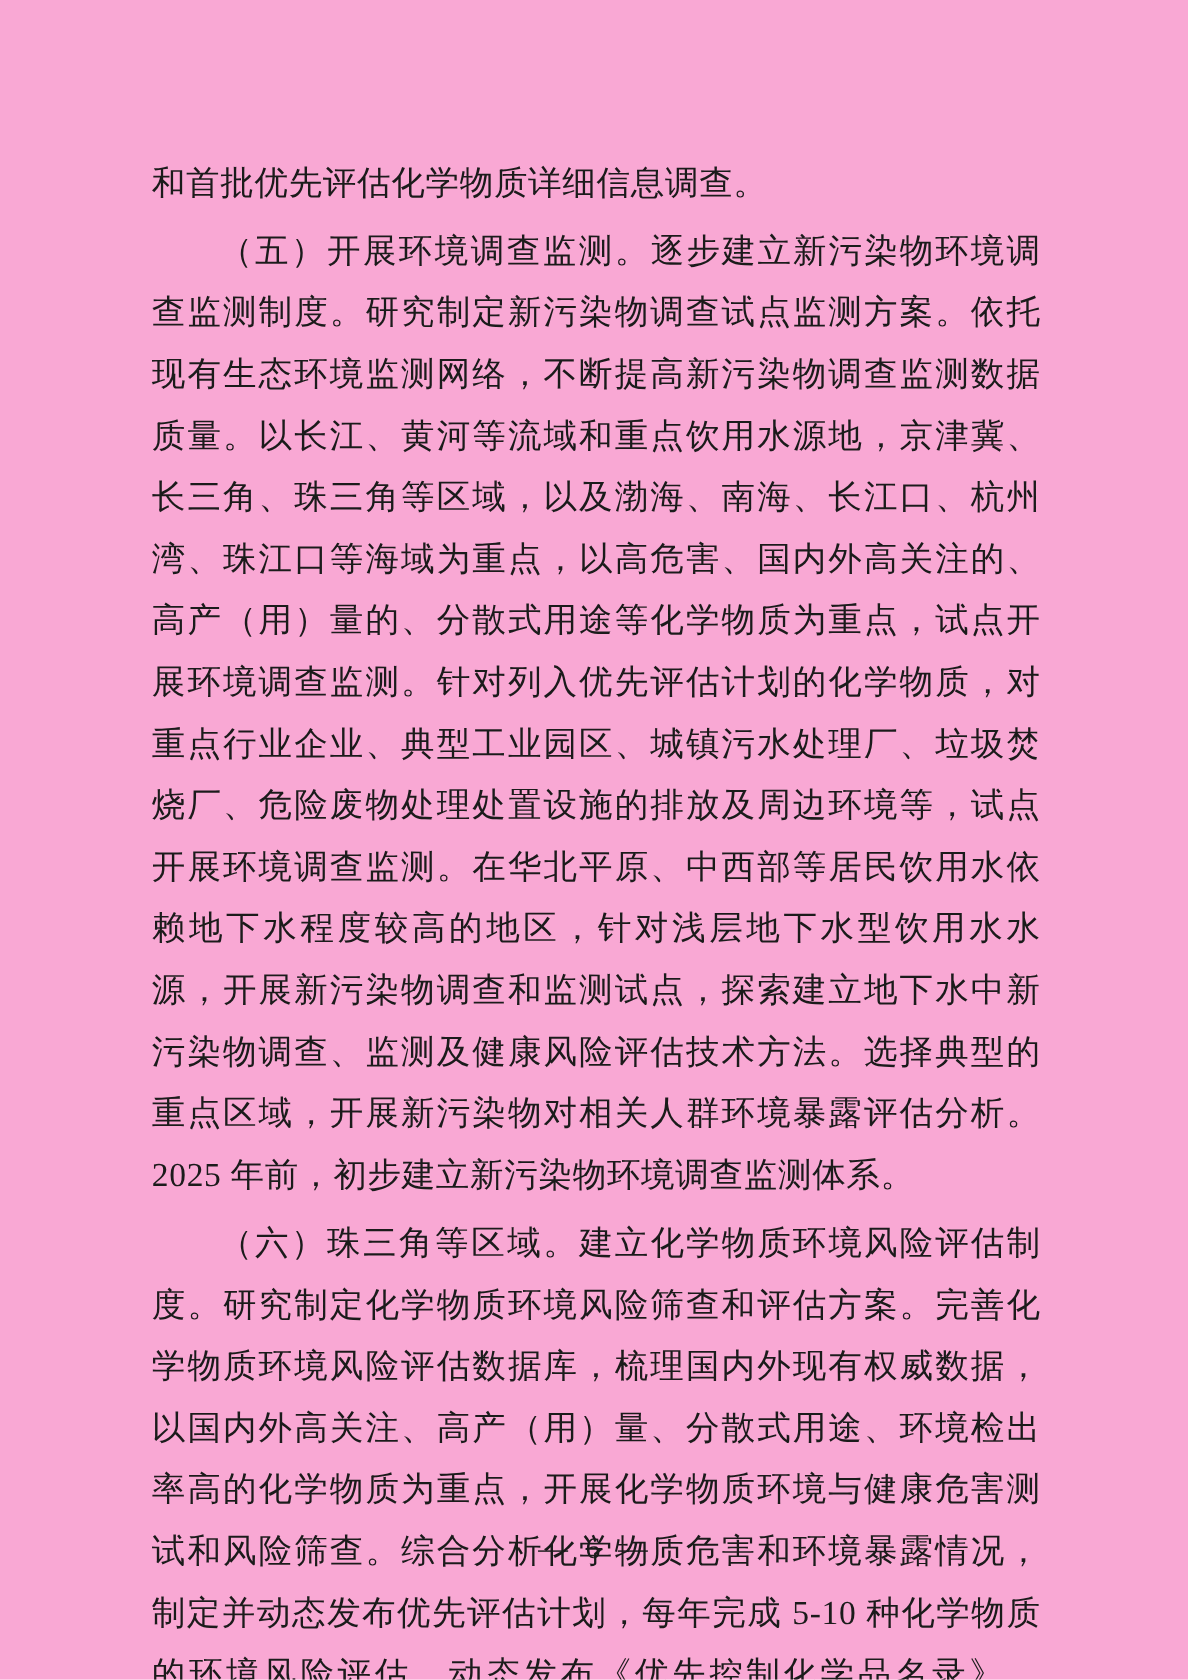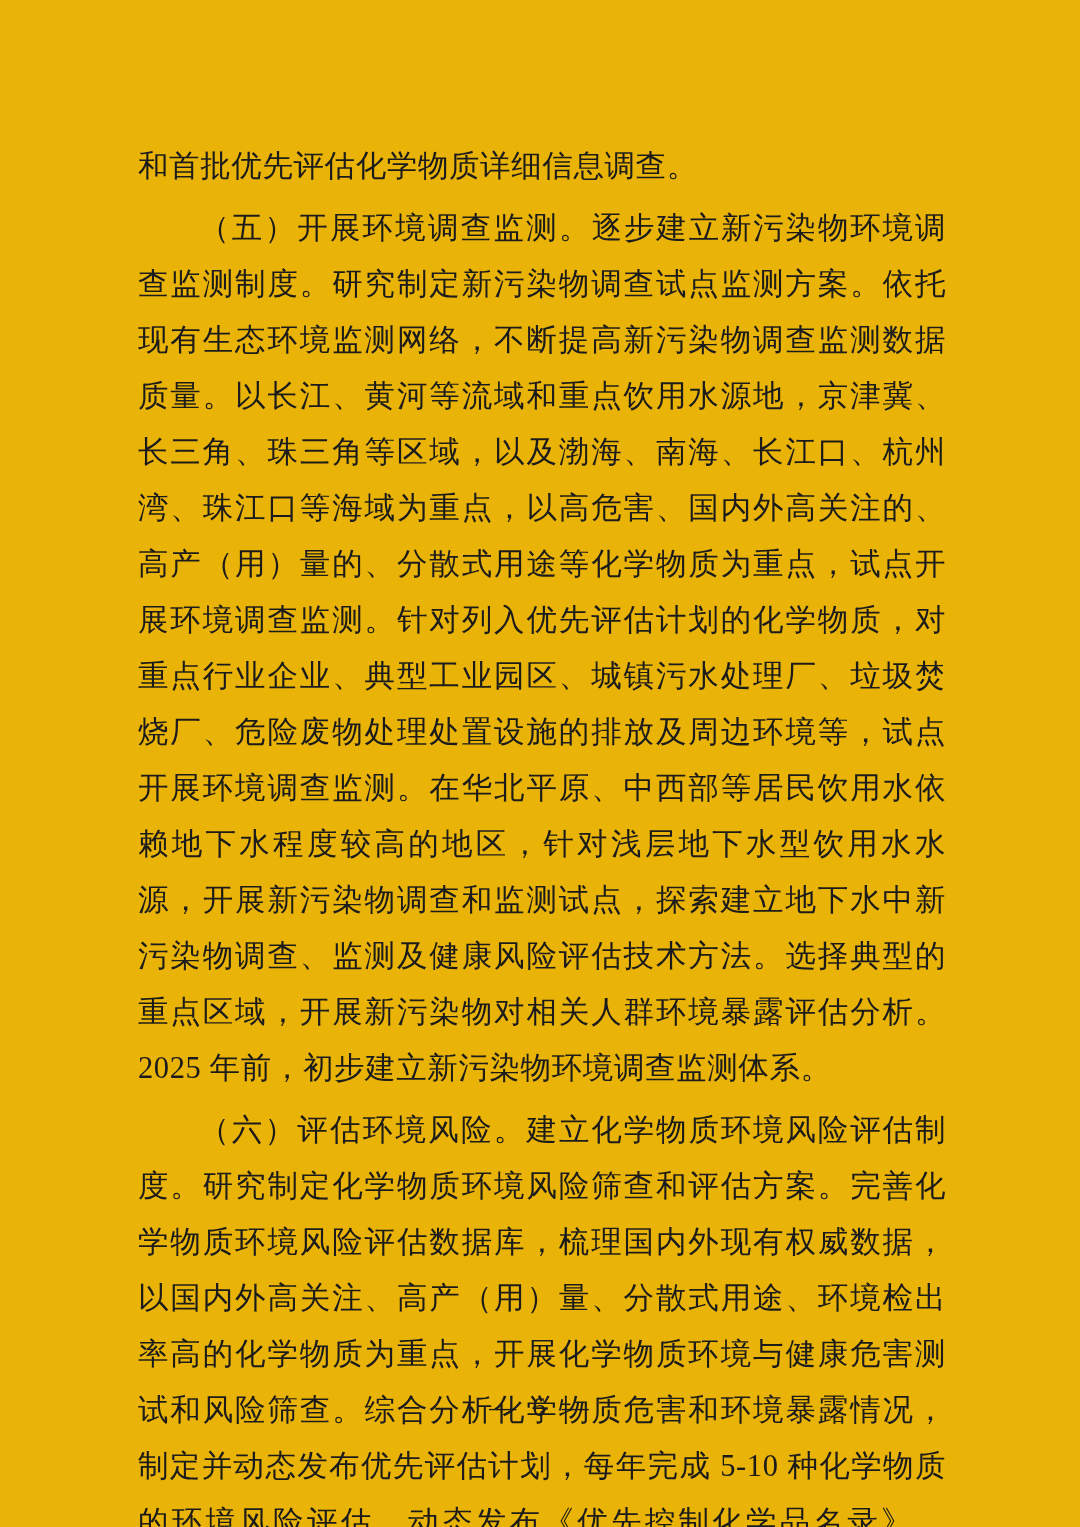--- a/index.html
+++ b/index.html
@@ -9,21 +9,21 @@
     background: #ffffff;
   }
   body {
     font-family: "Liberation Serif", "DejaVu Serif", serif;
     color: #1a1a1a;
   }
   .page {
     position: relative;
     width: 1080px;
     height: 1527px;
-    background: #eab308;
+    background: #f9a8d4;
     overflow: hidden;
     box-sizing: border-box;
   }
   .content {
     position: absolute;
     left: 138px;
     top: 138px;
     width: 808px;
   }
   p.para {
@@ -67,21 +67,21 @@
 
     <p class="para">
       <span>和首批优先评估化学物质详细信息调查。</span>
     </p>
 
     <p class="para indent">
       <span class="lead">（五）开展环境调查监测。</span><span>逐步建立新污染物环境调查监测制度。研究制定新污染物调查试点监测方案。依托现有生态环境监测网络，不断提高新污染物调查监测数据质量。以长江、黄河等流域和重点饮用水源地，京津冀、长三角、珠三角等区域，以及渤海、南海、长江口、杭州湾、珠江口等海域为重点，以高危害、国内外高关注的、高产（用）量的、分散式用途等化学物质为重点，试点开展环境调查监测。针对列入优先评估计划的化学物质，对重点行业企业、典型工业园区、城镇污水处理厂、垃圾焚烧厂、危险废物处理处置设施的排放及周边环境等，试点开展环境调查监测。在华北平原、中西部等居民饮用水依赖地下水程度较高的地区，针对浅层地下水型饮用水水源，开展新污染物调查和监测试点，探索建立地下水中新污染物调查、监测及健康风险评估技术方法。选择典型的重点区域，开展新污染物对相关人群环境暴露评估分析。2025 年前，初步建立新污染物环境调查监测体系。</span>
     </p>
 
     <p class="para indent">
-      <span class="lead">（六）评估环境风险。</span><span>建立化学物质环境风险评估制度。研究制定化学物质环境风险筛查和评估方案。完善化学物质环境风险评估数据库，梳理国内外现有权威数据，以国内外高关注、高产（用）量、分散式用途、环境检出率高的化学物质为重点，开展化学物质环境与健康危害测试和风险筛查。综合分析化学物质危害和环境暴露情况，制定并动态发布优先评估计划，每年完成 5-10 种化学物质的环境风险评估。动态发布《优先控制化学品名录》。2022 年底前，发布第一批优先评估计划。</span>
+      <span class="lead">（六）珠三角等区域。</span><span>建立化学物质环境风险评估制度。研究制定化学物质环境风险筛查和评估方案。完善化学物质环境风险评估数据库，梳理国内外现有权威数据，以国内外高关注、高产（用）量、分散式用途、环境检出率高的化学物质为重点，开展化学物质环境与健康危害测试和风险筛查。综合分析化学物质危害和环境暴露情况，制定并动态发布优先评估计划，每年完成 5-10 种化学物质的环境风险评估。动态发布《优先控制化学品名录》。2022 年底前，发布第一批优先评估计划。</span>
     </p>
 
   </div>
 
   <div class="footer">
     <span class="dash">—</span><span>6</span><span class="dash">—</span>
   </div>
 </div>
 
 </body></html>

